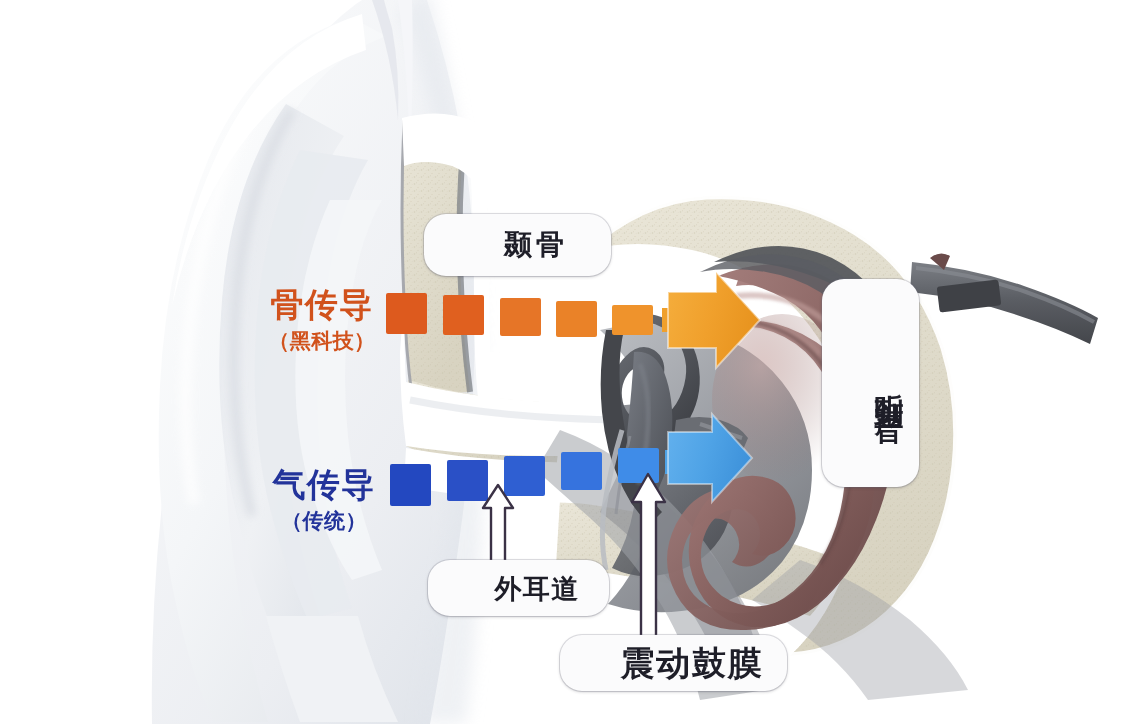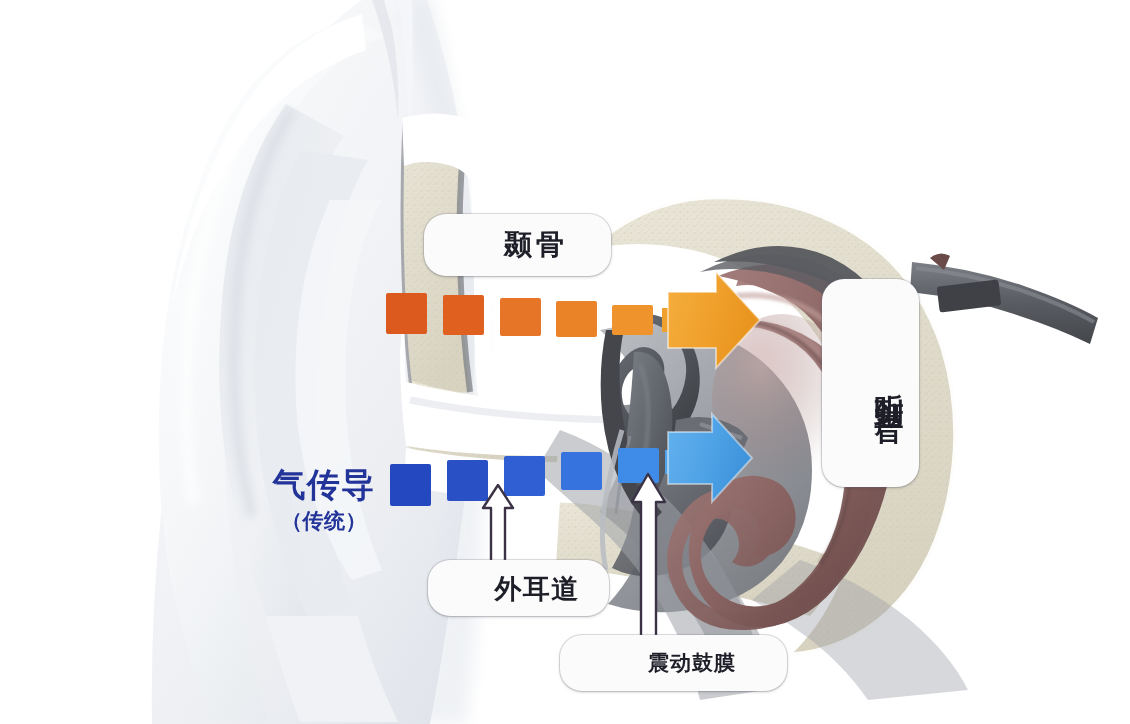--- a/index.html
+++ b/index.html
@@ -59,21 +59,21 @@
   #callout-ear-canal {
     left: 428px; top: 560px;
     width: 144px; height: 56px;
     font-size: 27px;
     letter-spacing: 0.05em;
     text-align: right;
   }
   #callout-eardrum {
     left: 560px; top: 635px;
     width: 190px; height: 56px;
-    font-size: 21px;
+    font-size: 34px;
     letter-spacing: 0.05em;
   }
 
   
   .cond-label {
     position: absolute;
     text-align: center;
     line-height: 1.05;
     font-weight: 700;
   }
@@ -408,20 +408,24 @@
     <g>
       <path d="M498,485 L513,508 L505,508 L505,572 L491,572 L491,508 L483,508 Z" fill="#ffffff" stroke="#3b3246" stroke-width="2.4" stroke-linejoin="round"></path>
     </g>
 
     <g>
       <path d="M648,474 L665,502 L656,502 L656,638 L641,638 L641,502 L632,502 Z" fill="#ffffff" stroke="#3b3246" stroke-width="2.4" stroke-linejoin="round"></path>
     </g>
 
   </svg>
 
+  <div class="cond-label" id="label-bone-conduction">
+    <span class="main">骨传导</span>
+    <span class="sub">（黑科技）</span>
+  </div>
 
   <div class="cond-label" id="label-air-conduction">
     <span class="main">气传导</span>
     <span class="sub">（传统）</span>
   </div>
 
   <div class="callout" id="callout-temporal-bone">
     <span>颞骨</span>
   </div>
 

